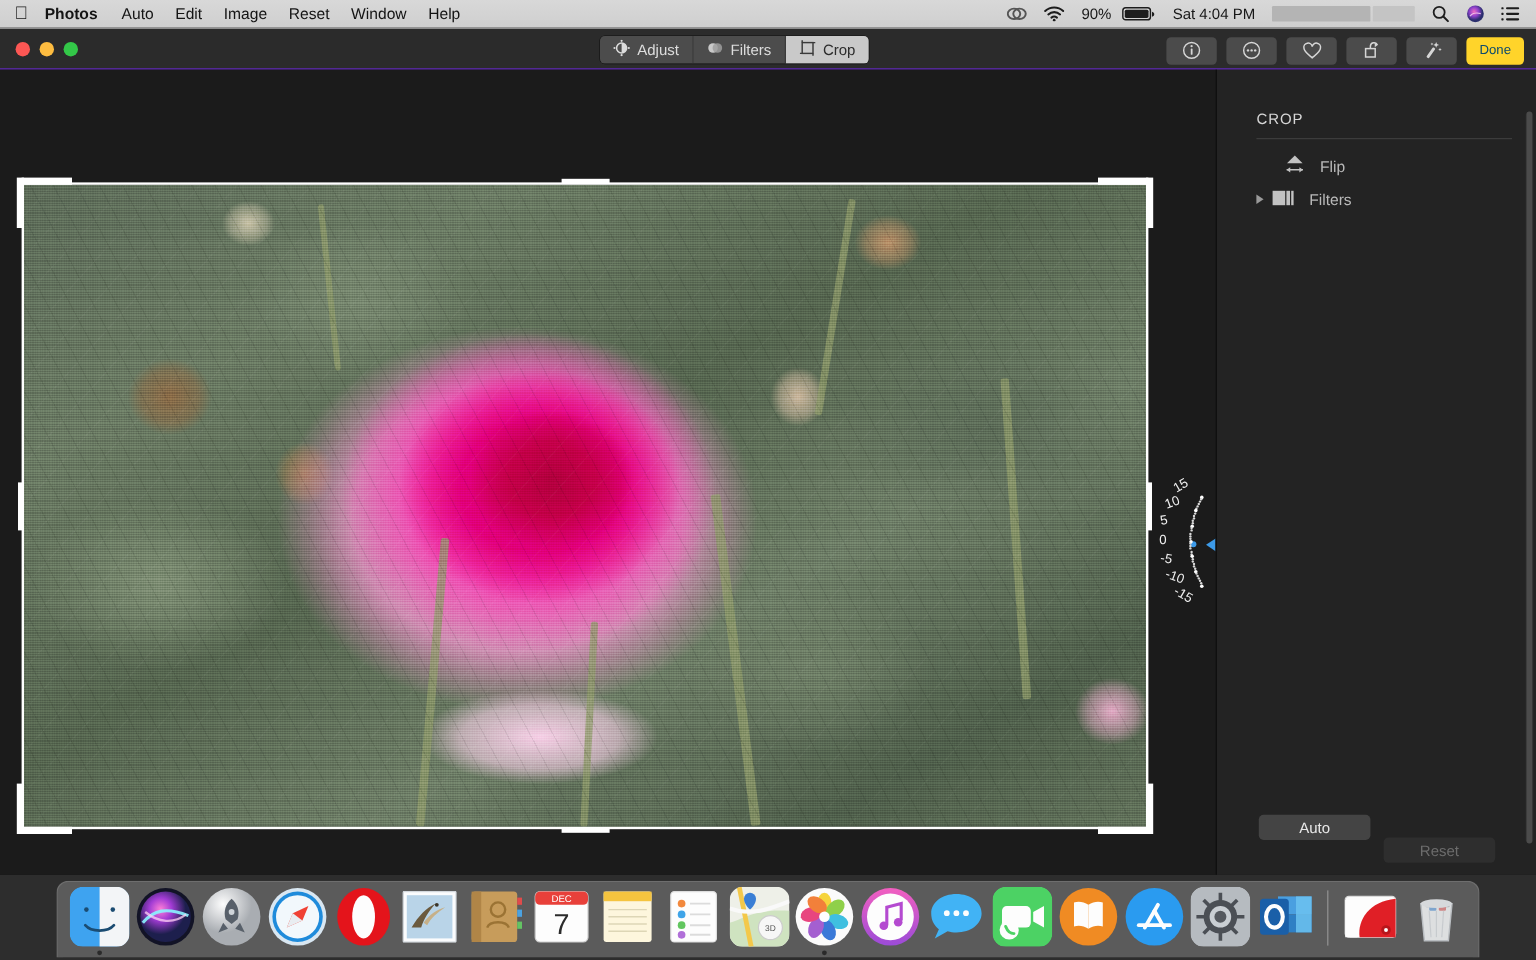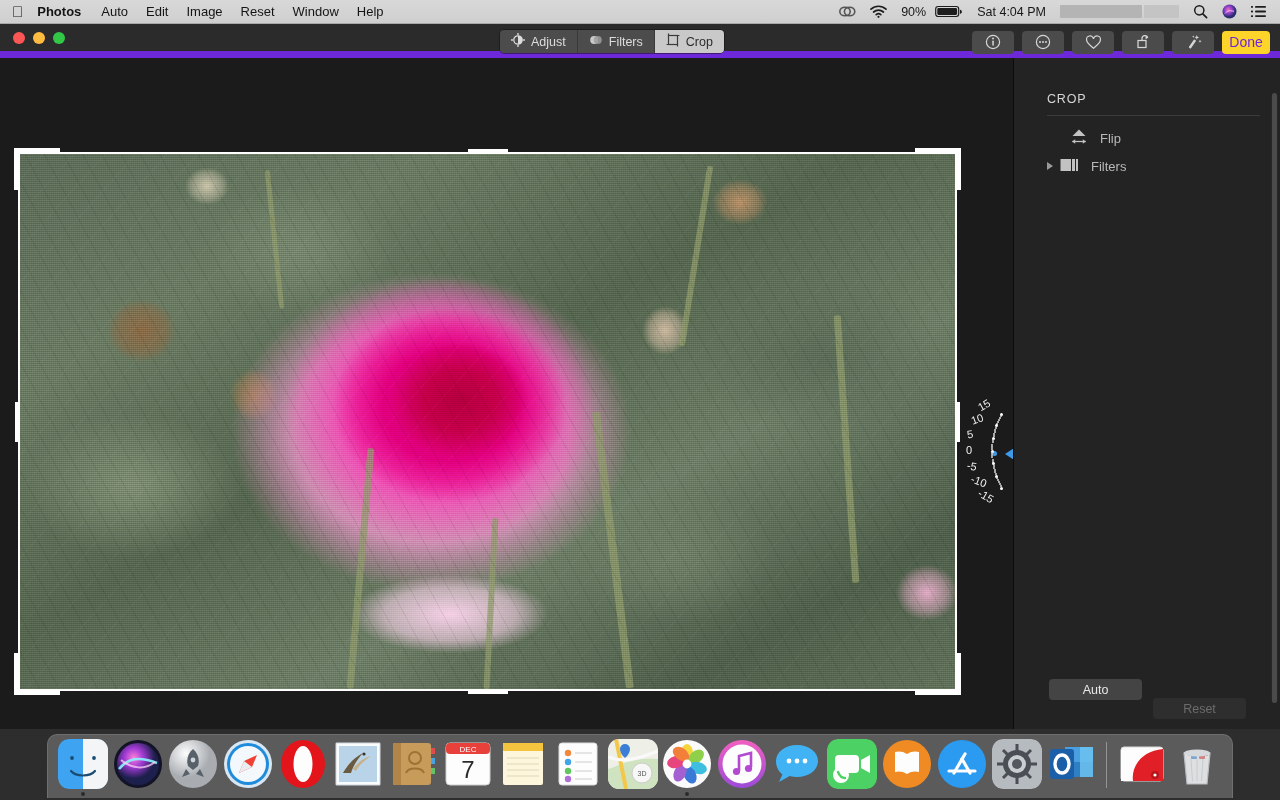--- a/index.html
+++ b/index.html
@@ -29,21 +29,21 @@
   .redact{ width:82px; height:13px; background:#b4b4b4; border-radius:1px; }
   .redact2{ width:35px; height:13px; background:#c4c4c4; border-radius:1px; margin-left:2px;}
 
   
   #window{
     position:absolute; top:24px; left:0; width:1280px; height:705px;
     background:#1e1e1e;
   }
   #titlebar{
     position:absolute; top:0; left:0; width:1280px; height:34px;
-    background:#2b2b2b; border-bottom:7px solid #6d28d9;
+    background:#2b2b2b; border-bottom:1px solid #6d28d9;
     display:flex; align-items:center;
   }
   .lights{ display:flex; gap:8px; margin-left:13px; }
   .light{ width:12px; height:12px; border-radius:50%; }
   .l-red{ background:#fc5754; }
   .l-yel{ background:#fdbc40; }
   .l-grn{ background:#33c748; }
 
   
   #segmented{
@@ -63,21 +63,21 @@
   #tb-right{
     position:absolute; right:10px; top:6px; height:24px;
     display:flex; align-items:center; gap:8px;
   }
   .tbtn{
     width:42px; height:23px; background:#4b4b4b; border-radius:4px;
     display:flex; align-items:center; justify-content:center;
     color:#d6d6d6;
   }
   .tbtn.done{
-    background:#ffd42a; color:#6d28d9; font-size:14px; font-weight:normal;
+    background:#ffd42a; color:#0c4a6e; font-size:11px; font-weight:normal;
     width:48px;
   }
 
   
   #canvas{
     position:absolute; top:34px; left:0; width:1013px; height:671px;
     background:#1b1b1b; overflow:hidden;
   }
 
   

